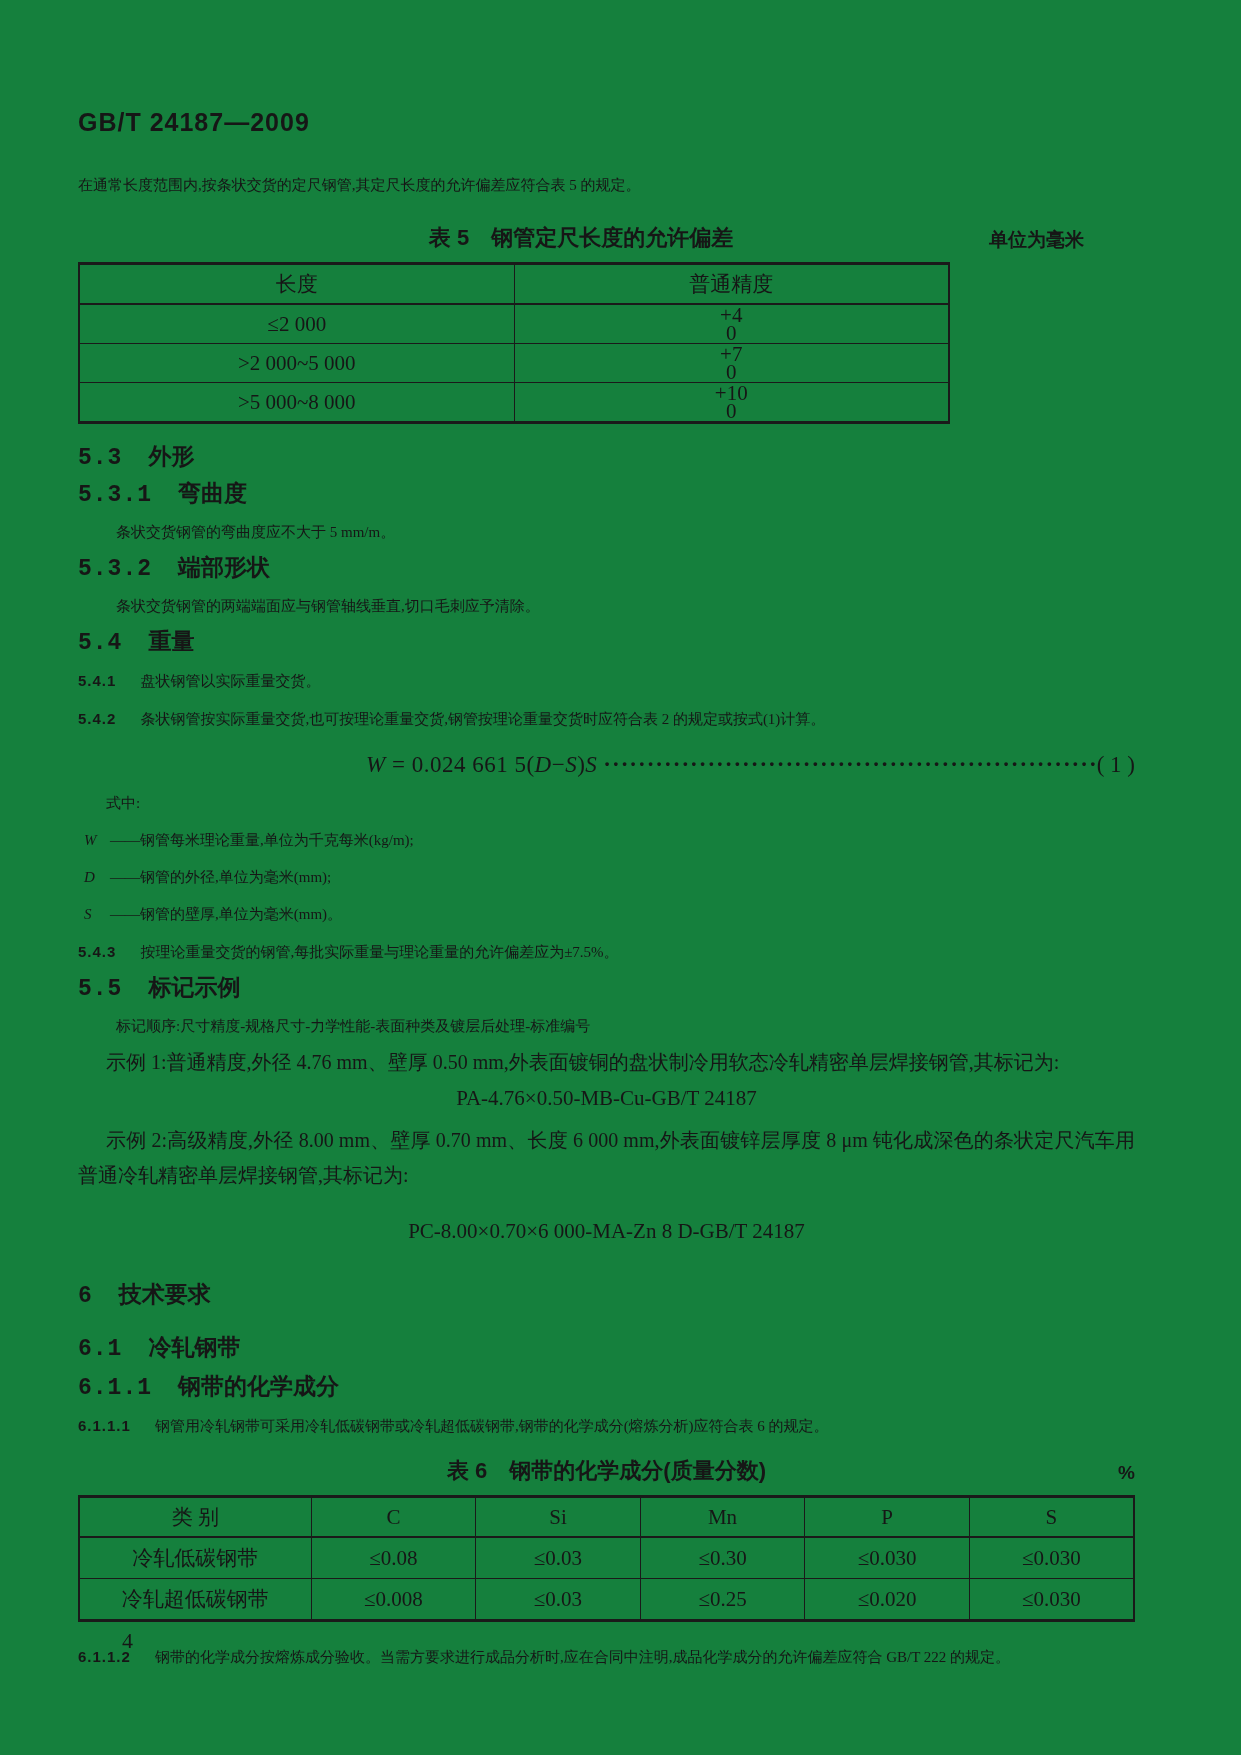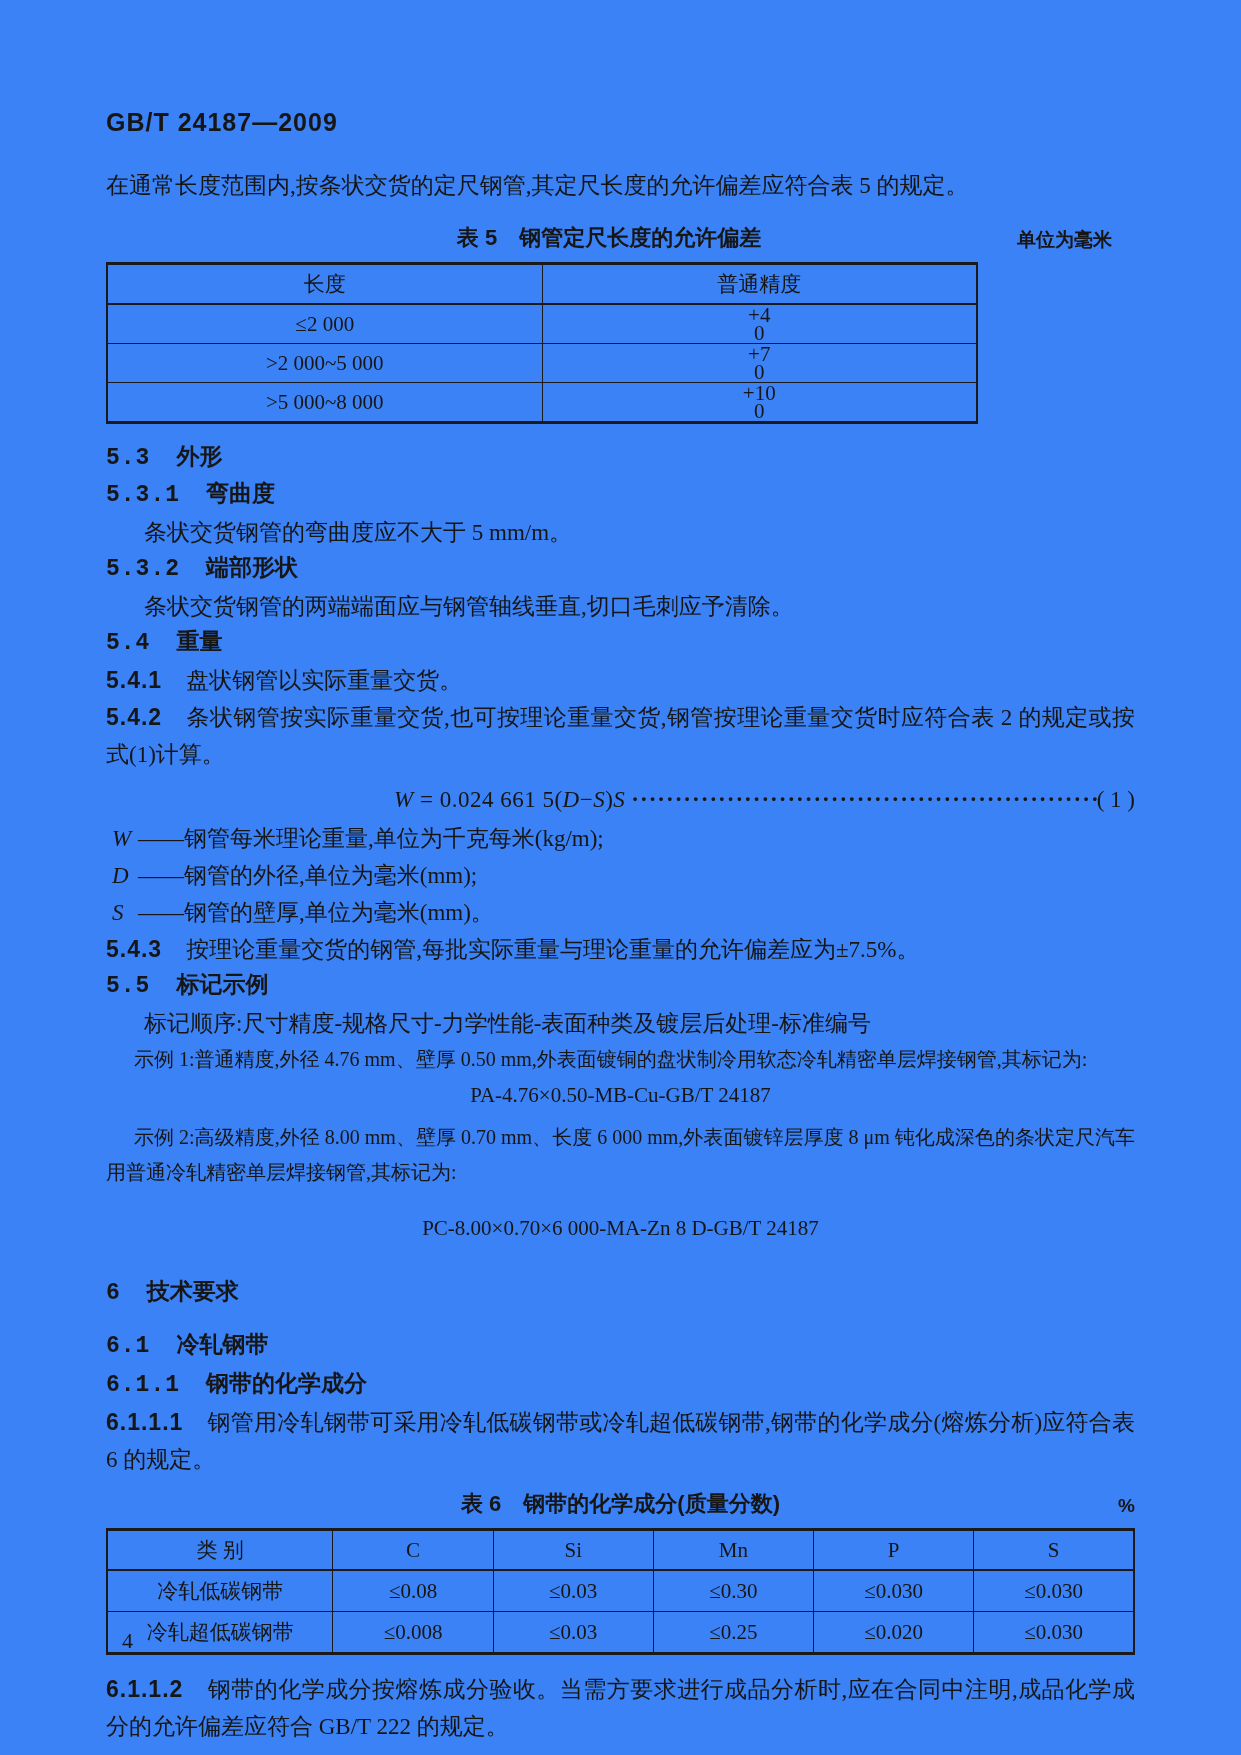--- a/index.html
+++ b/index.html
@@ -1,31 +1,31 @@
 <!DOCTYPE html>
 <html><head>
 <meta charset="utf-8">
 <style>
   html,body{margin:0;padding:0;background:#e8e8e6;}
   .page{
     position:relative;
     width:1241px;height:1755px;
     margin:0 auto;
-    background:#3b82f6;
+    background:#15803d;
     color:#161616;
     font-family:"Liberation Serif","DejaVu Serif",serif;
     overflow:hidden;
     box-sizing:border-box;
-    padding:108px 106px 0 106px;
+    padding:108px 106px 0 78px;
   }
   .doc-header{
     font-family:"Liberation Sans","DejaVu Sans",sans-serif;
     font-weight:bold;font-size:25px;letter-spacing:1px;
   }
-  .p{margin:0;font-size:23px;line-height:37px;}
+  .p{margin:0;font-size:15px;line-height:37px;}
   .just{text-align:justify;}
   .h{margin:0;font-size:23px;line-height:37px;
      font-family:Liberation Mono, monospace;font-weight:bold;}
   .hnum{display:inline-block;margin-right:26px;letter-spacing:1px;}
   .cnum{font-family:"Liberation Sans","DejaVu Sans",sans-serif;font-weight:bold;
         margin-right:24px;letter-spacing:1px;}
   .intro{margin-top:30px;}
   .indent1{padding-left:38px;}
 
   
@@ -133,20 +133,21 @@
     <span class="cnum">5.4.2</span><span>条状钢管按实际重量交货,也可按理论重量交货,钢管按理论重量交货时应符合表 2 的规定或按式(1)计算。</span>
   </p>
 
   <div class="formula-row">
     <span class="fspacer"></span>
     <span class="math"><span class="it">W</span><span> = 0.024 661 5(</span><span class="it">D</span><span>−</span><span class="it">S</span><span>)</span><span class="it">S</span></span>
     <span class="fdots">····························································</span>
     <span class="eqnum">( 1 )</span>
   </div>
 
+  <p class="p where">式中:</p>
   <p class="p def">
     <span class="dvar">W</span><span>——钢管每米理论重量,单位为千克每米(kg/m);</span>
   </p>
   <p class="p def">
     <span class="dvar">D</span><span>——钢管的外径,单位为毫米(mm);</span>
   </p>
   <p class="p def">
     <span class="dvar">S</span><span>——钢管的壁厚,单位为毫米(mm)。</span>
   </p>
 

